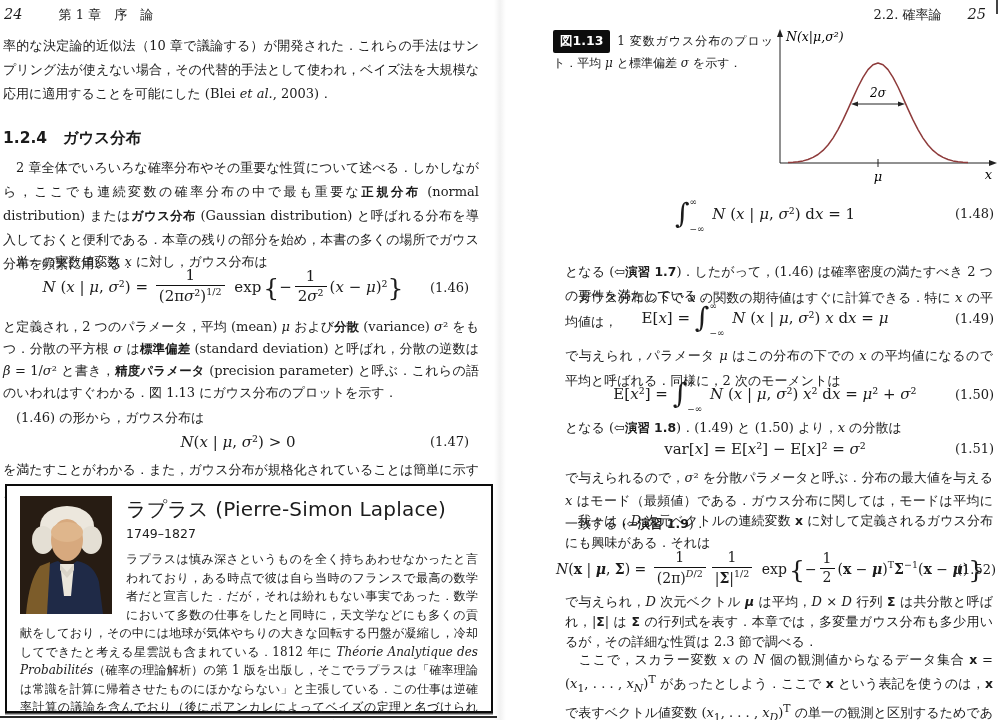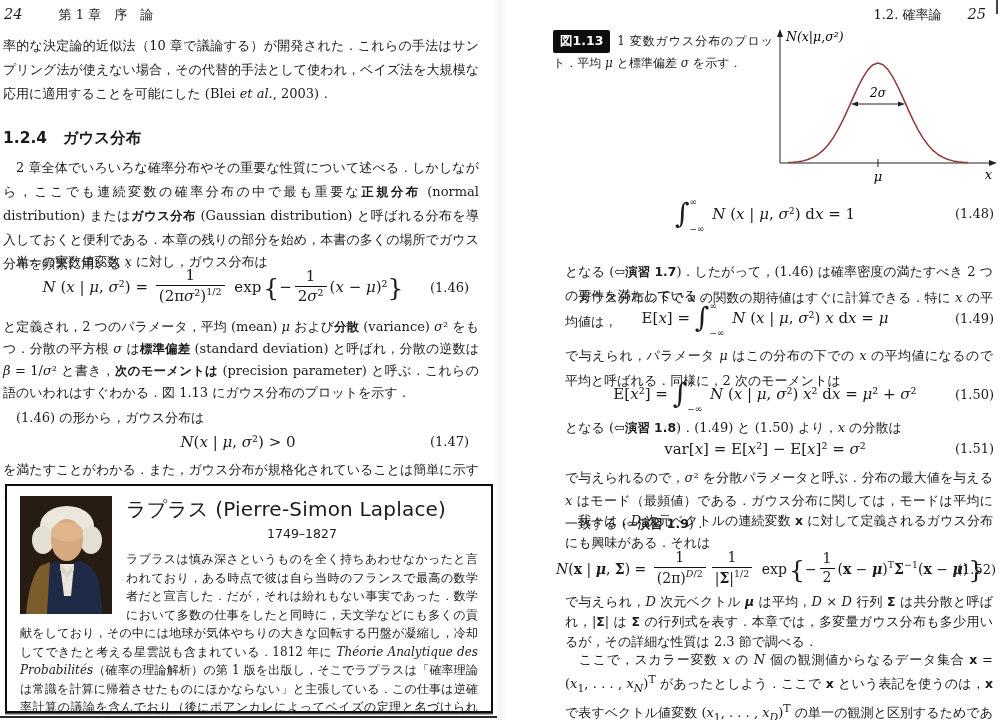--- a/index.html
+++ b/index.html
@@ -33,21 +33,21 @@
   .math .rm{font-style:normal;margin:0 2px;}
   .math .brace{font-size:25px;font-weight:400;vertical-align:middle;position:relative;top:-1px;}
   .math .intg{font-size:28px;vertical-align:middle;position:relative;top:-2px;}
   .math .ilim{display:inline-flex;flex-direction:column;justify-content:space-between;height:36px;
               font-size:9px;vertical-align:middle;margin:0 3px 0 0;position:relative;top:1px;line-height:1;}
   .eqnum{position:absolute;font-size:13px;}
 
   
   .bio-box{border:2.5px solid #0c0c0c;box-shadow:0 1.5px 0 #555;padding:8px 13px 6px 13px;box-sizing:border-box;background:#fff;}
   .bio-title{font-family:"DejaVu Sans","Liberation Sans",sans-serif;font-size:20px;letter-spacing:.2px;margin:2px 0 3px 0;}
-  .bio-years{font-family:"DejaVu Sans","Liberation Sans",sans-serif;font-size:12.5px;margin-bottom:9px;text-align:center;}
+  .bio-years{font-family:"DejaVu Sans","Liberation Sans",sans-serif;font-size:12.5px;margin-bottom:9px;}
   .bio-body{font-size:12px;line-height:18.5px;text-align:justify;}
   .bio-body i{font-style:italic;}
   .portrait{float:left;width:92px;height:118px;margin:2px 14px 6px 0;}
 
   
   .figlabel{display:inline-block;background:#0d0d0d;color:#fff;font-family:"DejaVu Sans","Liberation Sans",sans-serif;
             font-weight:700;font-size:12.5px;padding:1px 7px 2px 7px;border-radius:2px;margin-right:7px;}
   .figcap{font-size:12px;line-height:20px;text-align:justify;}
   .figcap i{font-style:italic;}
   .rhdr{text-align:right;}
@@ -68,21 +68,21 @@
     <div class="blk sec-heading" style="left:3px;top:128px;width:476px;">1.2.4　ガウス分布</div>
 
     <div class="blk jp" style="left:3px;top:156px;width:476px;">　2 章全体でいろいろな確率分布やその重要な性質について述べる．しかしながら，ここでも連続変数の確率分布の中で最も重要な<b>正規分布</b> (normal distribution) または<b>ガウス分布</b> (Gaussian distribution) と呼ばれる分布を導入しておくと便利である．本章の残りの部分を始め，本書の多くの場所でガウス分布を頻繁に用いる．</div>
     <div class="blk jp" style="left:3px;top:250px;width:476px;">　単一の実数値変数 <i>x</i> に対し，ガウス分布は</div>
 
     <div class="blk eq" style="left:3px;top:266px;width:440px;height:44px;">
       <span class="math"><i>N</i> (<i>x</i> | <i>μ</i>, <i>σ</i>²) = <span class="fr"><span class="fn">1</span><span class="fd">(2π<i>σ</i>²)<sup>1/2</sup></span></span> <span class="rm">exp</span><span class="brace">{</span>−<span class="fr"><span class="fn">1</span><span class="fd">2<i>σ</i>²</span></span>(<i>x</i> − <i>μ</i>)²<span class="brace">}</span></span>
     </div>
     <div class="eqnum" style="left:430px;top:280px;">(1.46)</div>
 
-    <div class="blk jp" style="left:3px;top:316px;width:476px;line-height:22px;">と定義され，2 つのパラメータ，平均 (mean) <i>μ</i> および<b>分散</b> (variance) <i>σ</i>² をもつ．分散の平方根 <i>σ</i> は<b>標準偏差</b> (standard deviation) と呼ばれ，分散の逆数は <i>β</i> = 1/<i>σ</i>² と書き，<b>次のモーメントは</b> (precision parameter) と呼ぶ．これらの語のいわれはすぐわかる．図 1.13 にガウス分布のプロットを示す．</div>
+    <div class="blk jp" style="left:3px;top:316px;width:476px;line-height:22px;">と定義され，2 つのパラメータ，平均 (mean) <i>μ</i> および<b>分散</b> (variance) <i>σ</i>² をもつ．分散の平方根 <i>σ</i> は<b>標準偏差</b> (standard deviation) と呼ばれ，分散の逆数は <i>β</i> = 1/<i>σ</i>² と書き，<b>精度パラメータ</b> (precision parameter) と呼ぶ．これらの語のいわれはすぐわかる．図 1.13 にガウス分布のプロットを示す．</div>
     <div class="blk jp" style="left:3px;top:406px;width:476px;">　(1.46) の形から，ガウス分布は</div>
 
     <div class="blk eq" style="left:18px;top:430px;width:440px;height:24px;">
       <span class="math"><i>N</i>(<i>x</i> | <i>μ</i>, <i>σ</i>²) &gt; 0</span>
     </div>
     <div class="eqnum" style="left:430px;top:434px;">(1.47)</div>
 
     <div class="blk jp" style="left:3px;top:458px;width:476px;">を満たすことがわかる．また，ガウス分布が規格化されていることは簡単に示すことができ，</div>
 
     <div class="blk bio-box" style="left:5px;top:484px;width:488px;height:229px;">
@@ -99,21 +99,21 @@
         <path d="M40,68 L47,76 L54,68 L54,74 L47,82 L40,74 Z" fill="#d9d4c8"></path>
       </svg>
       <div class="bio-title">ラプラス (Pierre-Simon Laplace)</div>
       <div class="bio-years">1749–1827</div>
       <div class="bio-body">ラプラスは慎み深さというものを全く持ちあわせなかったと言われており，ある時点で彼は自ら当時のフランスで最高の数学者だと宣言した．だが，それは紛れもない事実であった．数学において多数の仕事をしたと同時に，天文学などにも多くの貢献をしており，その中には地球が気体やちりの大きな回転する円盤が凝縮し，冷却してできたと考える星雲説も含まれている．1812 年に <i>Théorie Analytique des Probabilités</i>（確率の理論解析）の第 1 版を出版し，そこでラプラスは「確率理論は常識を計算に帰着させたものにほかならない」と主張している．この仕事は逆確率計算の議論を含んでおり（後にポアンカレによってベイズの定理と名づけられた），平均余命や法理学，惑星質量，三角測量，誤差推定などの問題を解くのに用いられた．</div>
     </div>
   </div>
 
   <div class="page" id="page-right">
     <div class="blk hdr rhdr" style="left:0px;top:6px;width:486px;">
-      <span>1.2. 確率論</span>
+      <span>2.2. 確率論</span>
       <span class="pagenum" style="margin-left:22px;">25</span>
     </div>
 
     <div class="blk figcap" style="left:53px;top:30px;width:220px;">
       <span class="figlabel">図1.13</span><span>1 変数ガウス分布のプロット．平均 <i>μ</i> と標準偏差 <i>σ</i> を示す．</span>
     </div>
 
     <svg class="blk" style="left:268px;top:25px;" width="230" height="168" viewBox="0 0 230 168">
       <line x1="12" y1="138" x2="225" y2="138" stroke="#222" stroke-width="1"></line>
       <polygon points="229,138 221,135 221,141" fill="#222"></polygon>

